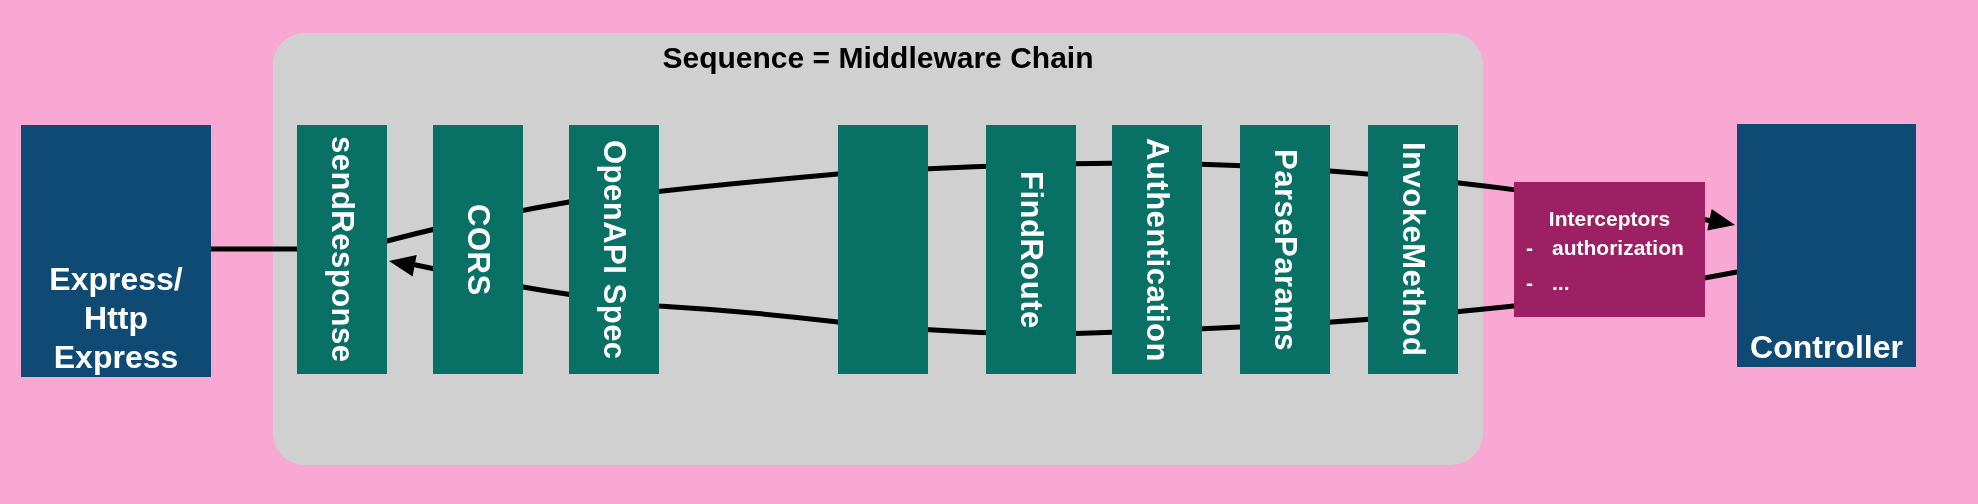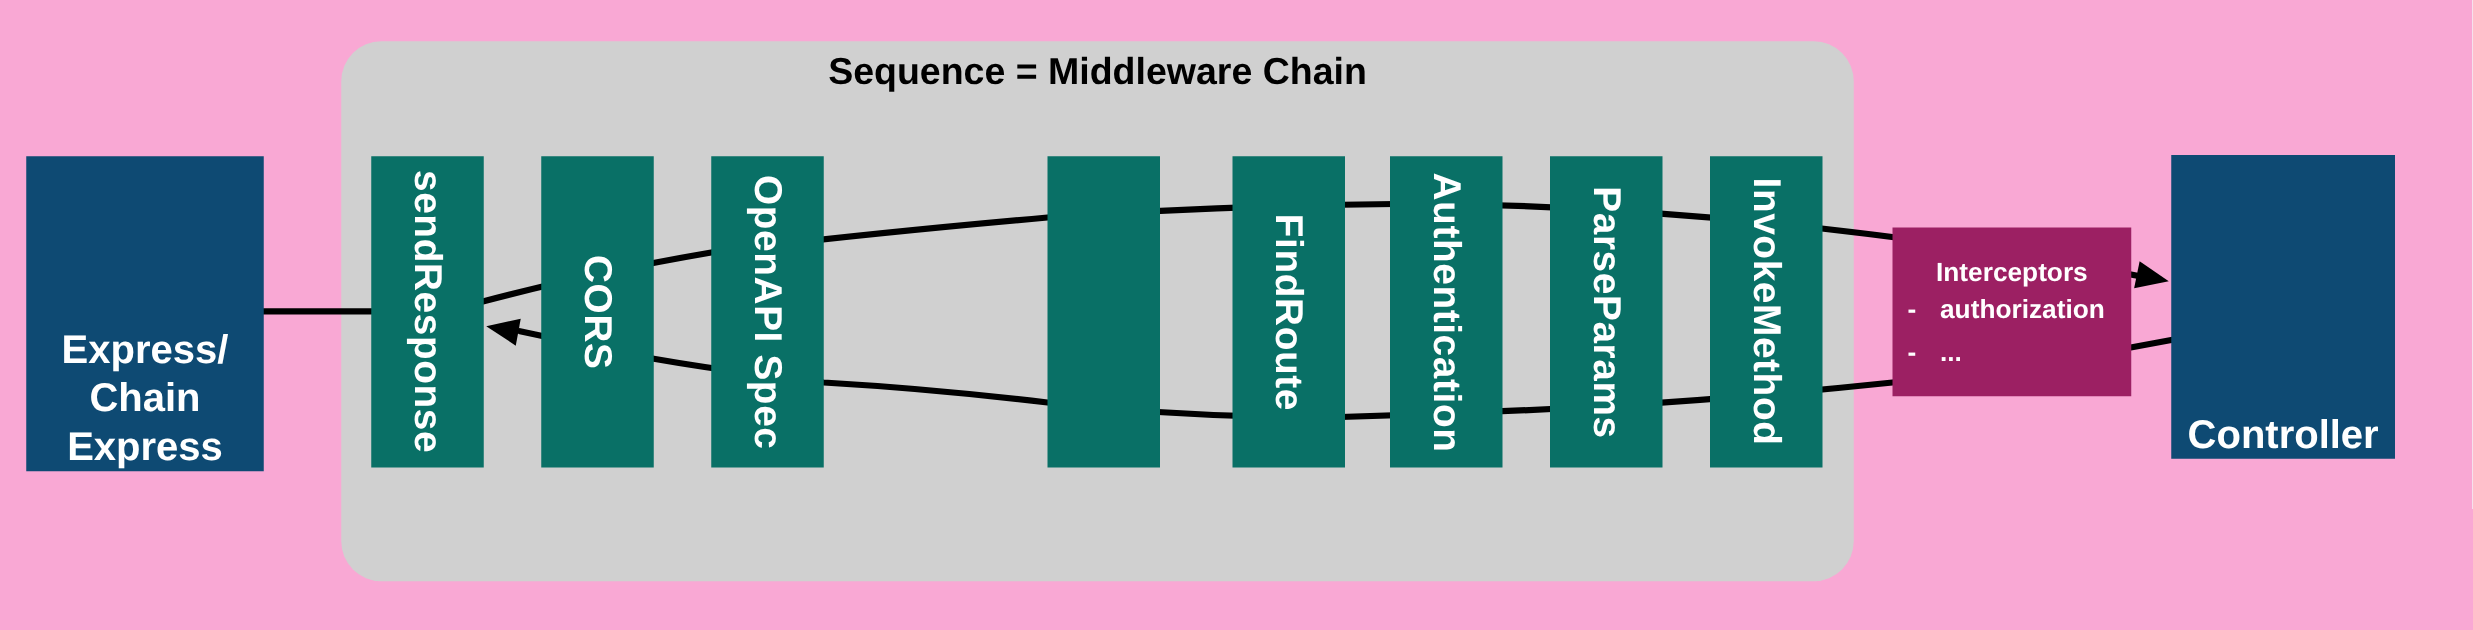--- a/index.html
+++ b/index.html
@@ -56,21 +56,21 @@
   <svg class="wires" viewBox="0 0 1978 504">
     <path d="M 211 249 L 297 249"></path>
     <path d="M 387 241 Q 470 219 569 202 Q 680 188 838 174 Q 990 164 1130 163 Q 1290 164 1459 183 Q 1600 199 1712 221"></path>
     <polygon points="1735,225 1707.3,230.6 1711.7,209"></polygon>
     <path d="M 1737 272 Q 1610 296 1514 306 Q 1400 318 1300 324 Q 1180 331 1060 334 Q 950 334 838 322 Q 745 311 659 306 Q 580 297 523 287 Q 472 277 416 265"></path>
     <polygon points="389,261 412.6,276.5 416.6,254.9"></polygon>
   </svg>
 
   <div class="node navy-node express">
     <div>Express/</div>
-    <div>Chain</div>
+    <div>Http</div>
     <div>Express</div>
   </div>
 
   <div class="mw" style="left:297px">sendResponse</div>
   <div class="mw" style="left:433px">CORS</div>
   <div class="mw" style="left:569px">OpenAPI Spec</div>
   <div class="mw" style="left:838px"></div>
   <div class="mw" style="left:986px">FindRoute</div>
   <div class="mw" style="left:1112px">Authentication</div>
   <div class="mw" style="left:1240px">ParseParams</div>

